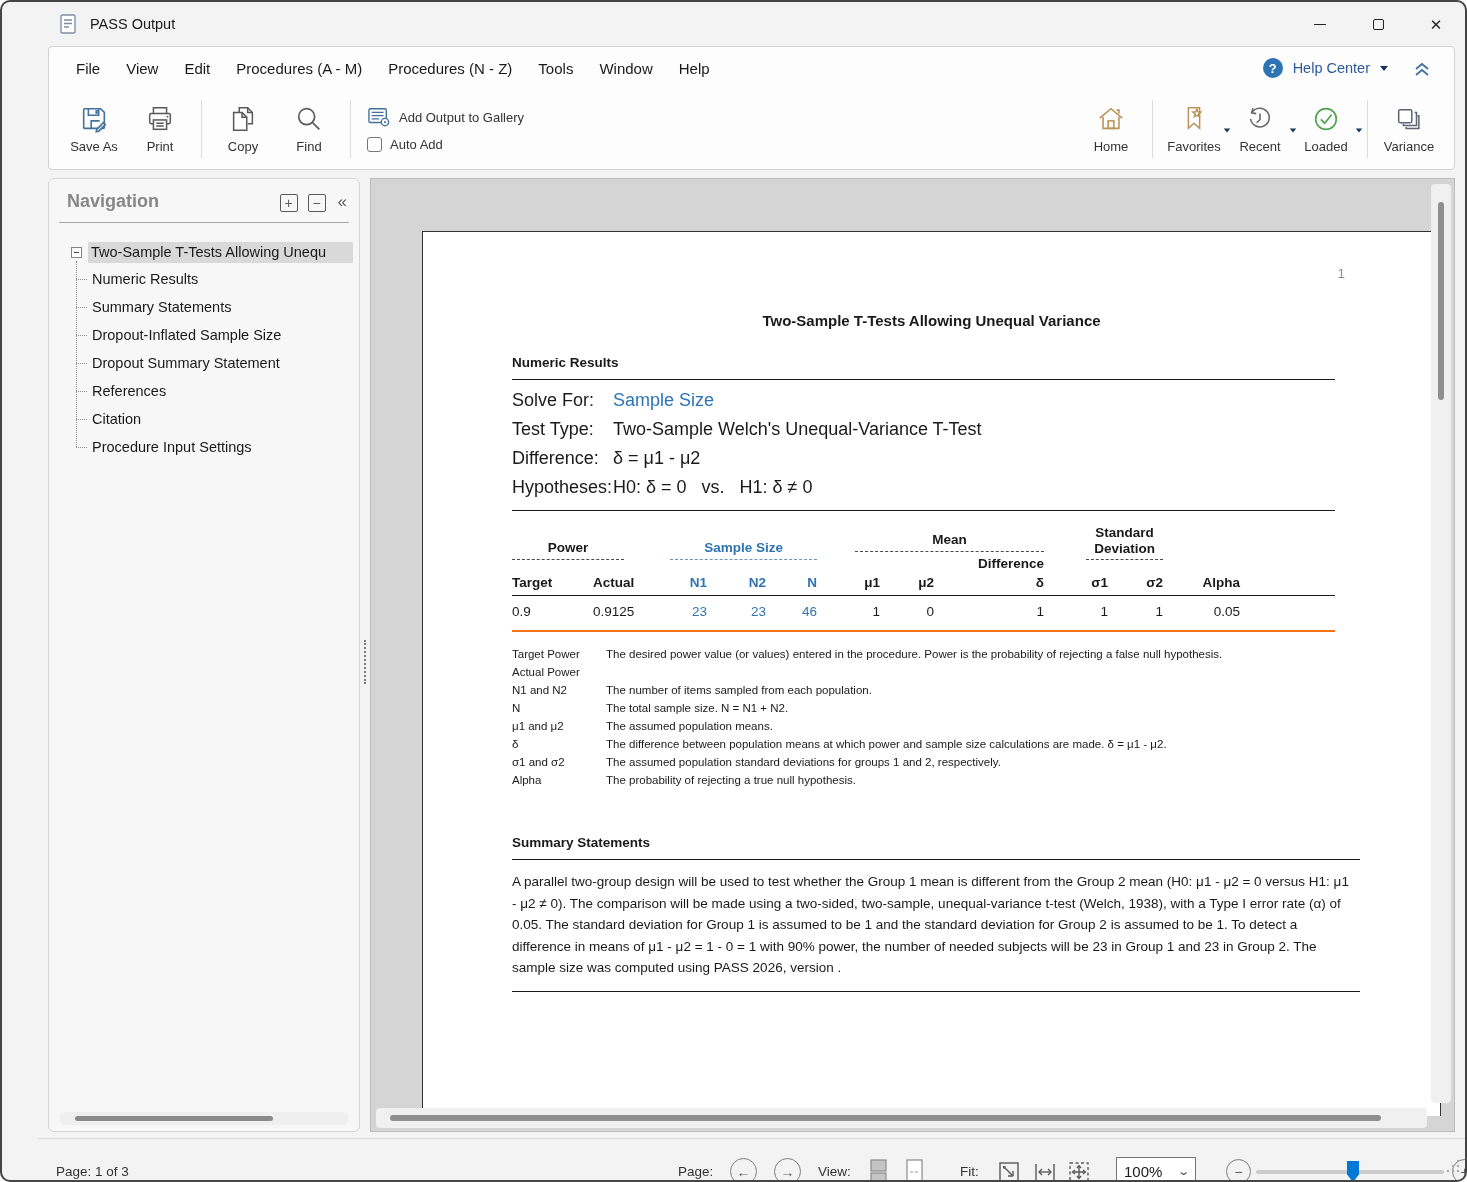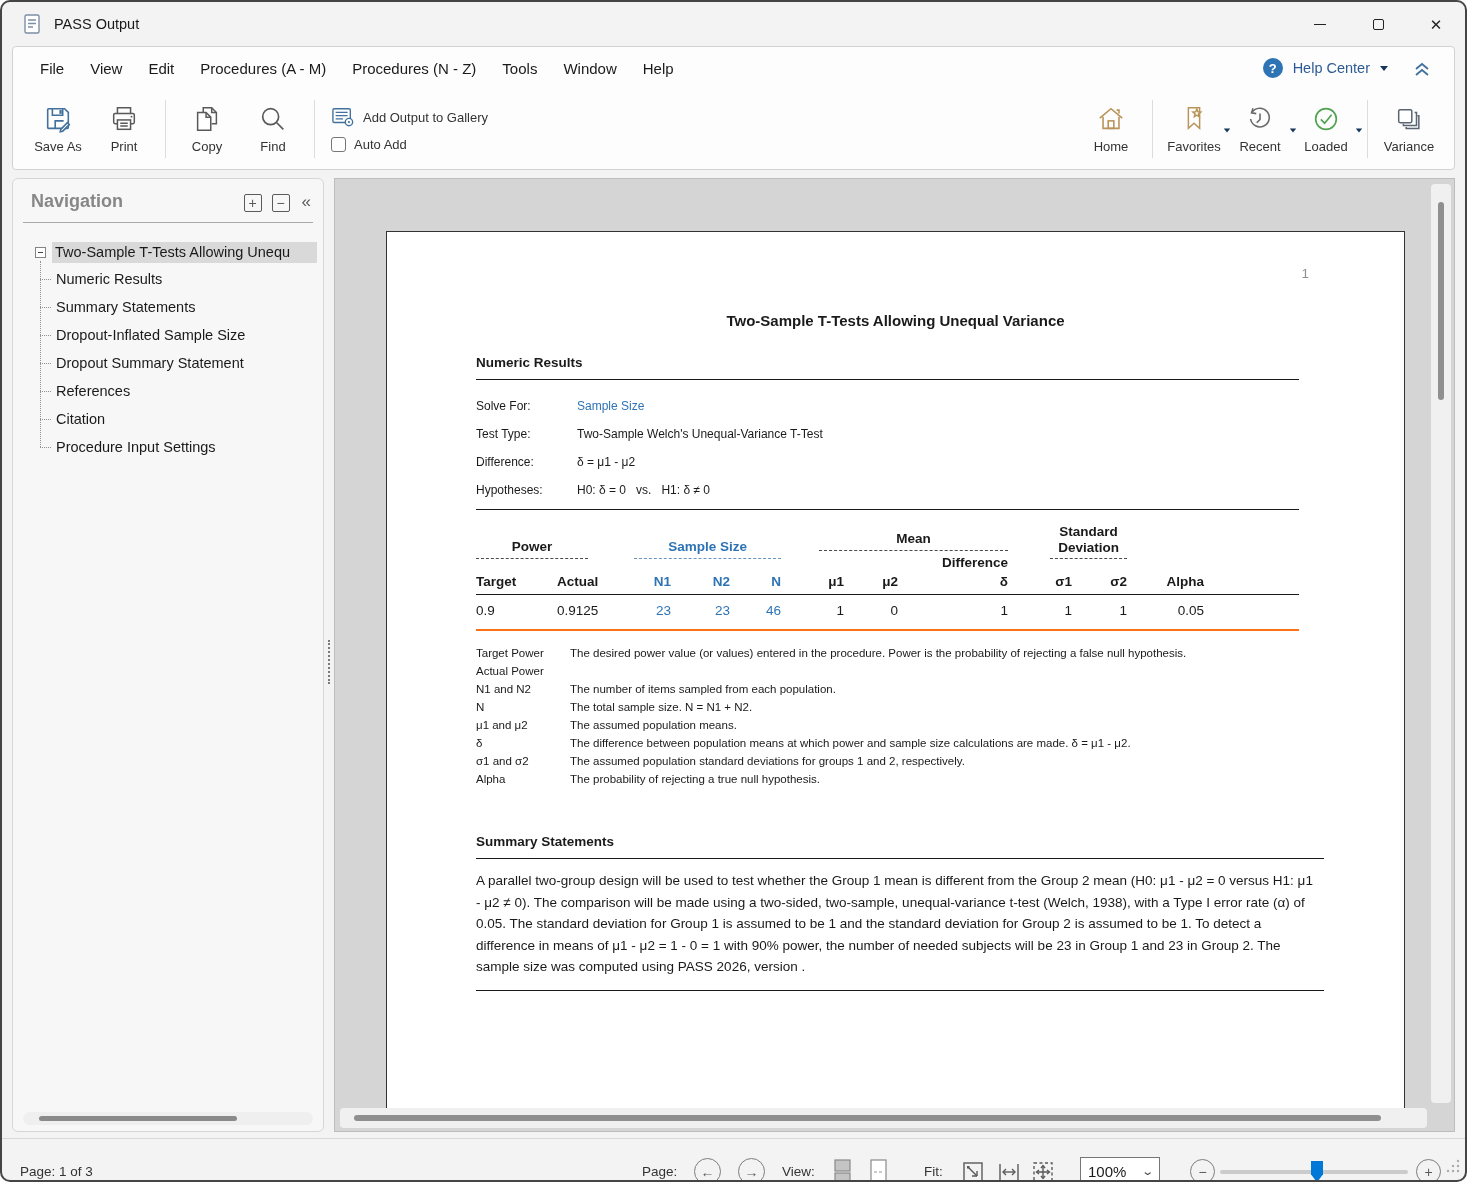--- a/index.html
+++ b/index.html
@@ -1,18 +1,18 @@
 <!DOCTYPE html>
 <html><head>
 <meta charset="utf-8">
 <style>
   * { margin:0; padding:0; box-sizing:border-box; }
   body { background:#ffffff; font-family:"Liberation Sans","DejaVu Sans",sans-serif; color:#1a1a1a; }
   .window{ width:1467px; height:1182px; border:2px solid #454545; border-radius:10px; overflow:hidden;
-           background:#f3f3f3; display:flex; flex-direction:column; position:relative;}
+           background:#f3f3f3; display:flex; flex-direction:column; position:relative;padding-left:36px;}
 
   
   .titlebar{ height:44px; display:flex; align-items:center; padding-left:20px; flex:none;}
   .app-icon{ width:20px; height:22px; margin-right:12px; display:inline-flex;}
   .win-title{ font-size:14.5px; color:#1a1a1a;}
   .win-controls{ margin-left:auto; display:flex; align-items:center; height:100%;}
   .win-btn{ width:58px; height:100%; display:flex; align-items:center; justify-content:center; cursor:default;}
   .glyph-min{ width:12px; height:0; border-top:1.6px solid #222;}
   .glyph-max{ width:11px; height:11px; border:1.4px solid #222; border-radius:2px;}
   .glyph-close{ font-size:15px; color:#222; line-height:1;}
@@ -67,21 +67,21 @@
 
   .docarea{ flex:1; background:#d5d5d5; border:1px solid #bdbdbd; position:relative; overflow:hidden;}
   .page{ position:absolute; left:51px; top:52px; width:1019px; height:885px; background:#fff;
          border:1px solid #333; border-bottom:none;}
   .pageno{ position:absolute; top:34px; right:95px; color:#8f8f8f; font-size:13.5px;}
   .doc-title{ margin-top:80px; text-align:center; font-size:15px; font-weight:bold;}
   .doc-content{ margin:26px 0 0 89px; width:848px;}
   .sec-head{ font-size:13.5px; font-weight:bold;}
   .rule{ border-top:1.5px solid #1a1a1a; width:823px; margin-top:9px;}
   .rule-wide{ border-top:1.5px solid #1a1a1a; width:848px; margin-top:9px;}
-  .info{ margin-top:19px; display:grid; grid-template-columns:101px 1fr; row-gap:14px; font-size:12px;}
+  .info{ margin-top:10px; display:grid; grid-template-columns:101px 1fr; row-gap:8px; font-size:18px;}
   .info .val{ white-space:pre-wrap;}
   .blue{ color:#2E74B5;}
 
   table.results{ border-collapse:collapse; table-layout:fixed; width:823px; margin-top:0; font-size:13.5px;}
   table.results td{ padding:0; vertical-align:bottom;}
   .grp{ font-weight:bold; text-align:center; padding-bottom:4px; border-bottom:1px dashed #4a4a4a;}
   .grp-sub{ height:20px; padding-top:4px; font-weight:bold; text-align:right;}
   .grp-pad{ height:12px;}
   .g-power .grp{ margin-right:26px;}
   .g-ss .grp{ margin-left:20px; border-bottom-color:#6a94c0;}

